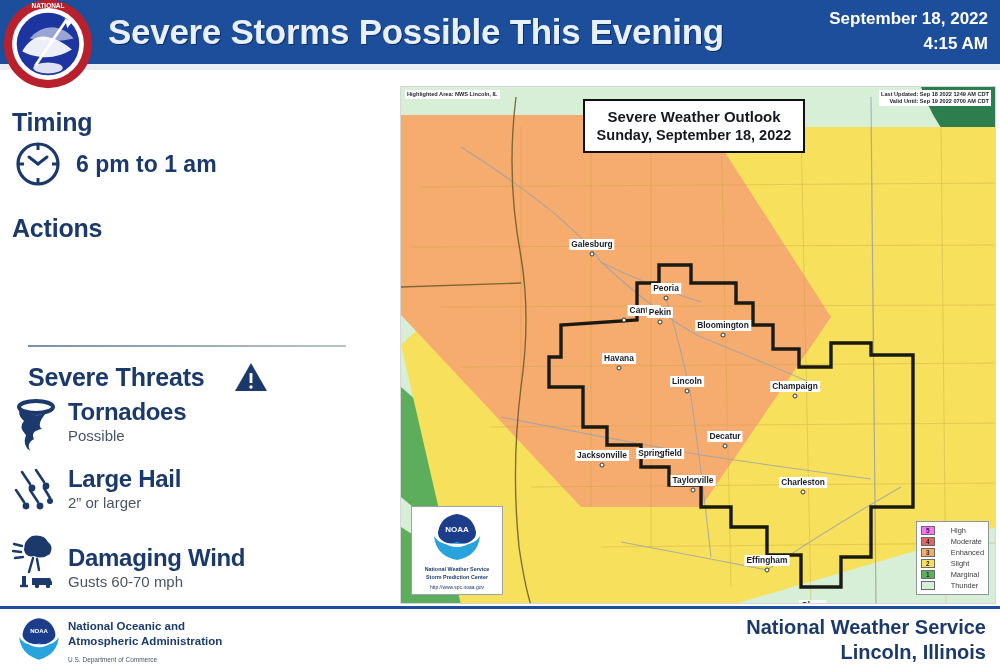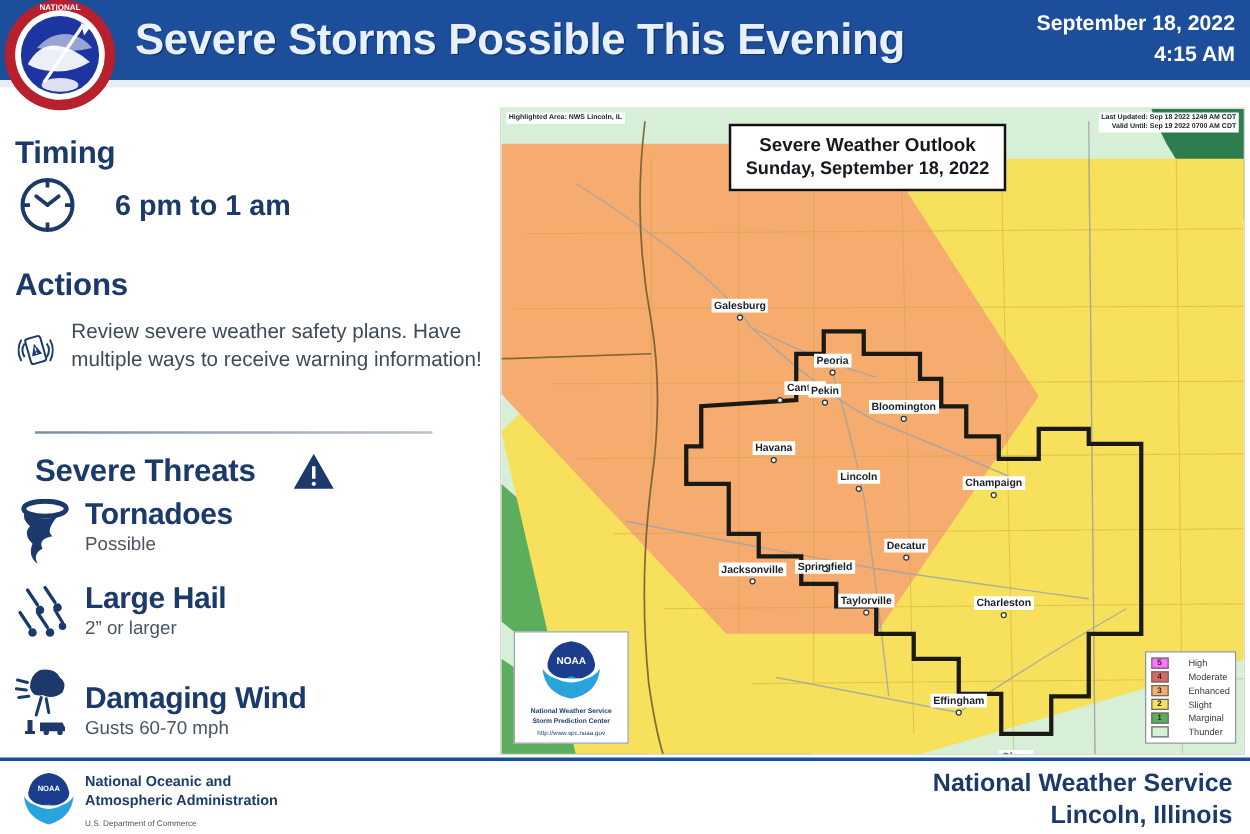--- a/index.html
+++ b/index.html
@@ -34,21 +34,21 @@
     background: #e9eef3;
   }
 
   
   .left-panel { position: absolute; left: 0; top: 74px; width: 392px; height: 530px; }
   .sec-heading {
     font-size: 25px; font-weight: bold; color: #1b3a6b; letter-spacing: -0.2px;
   }
   .timing-head { position: absolute; left: 12px; top: 34px; }
   .timing-row { position: absolute; left: 14px; top: 66px; display: flex; align-items: center; gap: 14px; }
-  .timing-text { font-size: 23px; font-weight: bold; color: #1b3a6b; margin-left: 16px; }
+  .timing-text { font-size: 23px; font-weight: bold; color: #1b3a6b; }
 
   .actions-head { position: absolute; left: 12px; top: 140px; }
   .actions-row { position: absolute; left: 14px; top: 176px; display: flex; align-items: flex-start; gap: 14px; }
   .actions-text { font-size: 16.5px; color: #3e4a57; line-height: 23px; padding-top: 4px; }
 
   .divider {
     position: absolute; left: 28px; top: 271px; width: 318px; height: 2px;
     background: linear-gradient(to right,#7d8fa3,#b9c4cf);
   }
 
@@ -165,35 +165,20 @@
       <line x1="24" y1="38" x2="24" y2="43" stroke="#1b3a6b" stroke-width="3"></line>
       <line x1="5" y1="24" x2="10" y2="24" stroke="#1b3a6b" stroke-width="3"></line>
       <line x1="38" y1="24" x2="43" y2="24" stroke="#1b3a6b" stroke-width="3"></line>
       <line x1="24" y1="24" x2="15" y2="17" stroke="#1b3a6b" stroke-width="3" stroke-linecap="round"></line>
       <line x1="24" y1="24" x2="33" y2="17" stroke="#1b3a6b" stroke-width="3" stroke-linecap="round"></line>
     </svg>
     <div class="timing-text">6 pm to 1 am</div>
   </div>
 
   <div class="sec-heading actions-head">Actions</div>
-  <div class="actions-row">
-    <svg width="56" height="60" viewBox="0 0 56 60">
-      <g transform="rotate(-16 28 30)">
-        <rect x="16" y="10" width="24" height="40" rx="4" fill="none" stroke="#1b3a6b" stroke-width="3"></rect>
-        <path d="M28 20 L36 38 L20 38 Z" fill="#1b3a6b"></path>
-        <line x1="28" y1="26" x2="28" y2="32" stroke="#ffffff" stroke-width="2"></line>
-        <circle cx="28" cy="35" r="1.2" fill="#ffffff"></circle>
-      </g>
-      <path d="M11 20 Q4 30 11 41" fill="none" stroke="#1b3a6b" stroke-width="3"></path>
-      <path d="M6 14 Q-3 30 6 47" fill="none" stroke="#1b3a6b" stroke-width="3"></path>
-      <path d="M45 20 Q52 30 45 41" fill="none" stroke="#1b3a6b" stroke-width="3"></path>
-      <path d="M50 14 Q59 30 50 47" fill="none" stroke="#1b3a6b" stroke-width="3"></path>
-    </svg>
-    <div class="actions-text">Review severe weather safety plans. Have multiple ways to receive warning information!</div>
-  </div>
 
   <div class="divider"></div>
 
   <div class="threats-head">
     <div class="sec-heading">Severe Threats</div>
     <svg width="34" height="30" viewBox="0 0 34 30">
       <path d="M17 1 L33 29 L1 29 Z" fill="#1b3a6b"></path>
       <rect x="15.6" y="11" width="2.8" height="10" fill="#ffffff"></rect>
       <circle cx="17" cy="25" r="1.7" fill="#ffffff"></circle>
     </svg>

